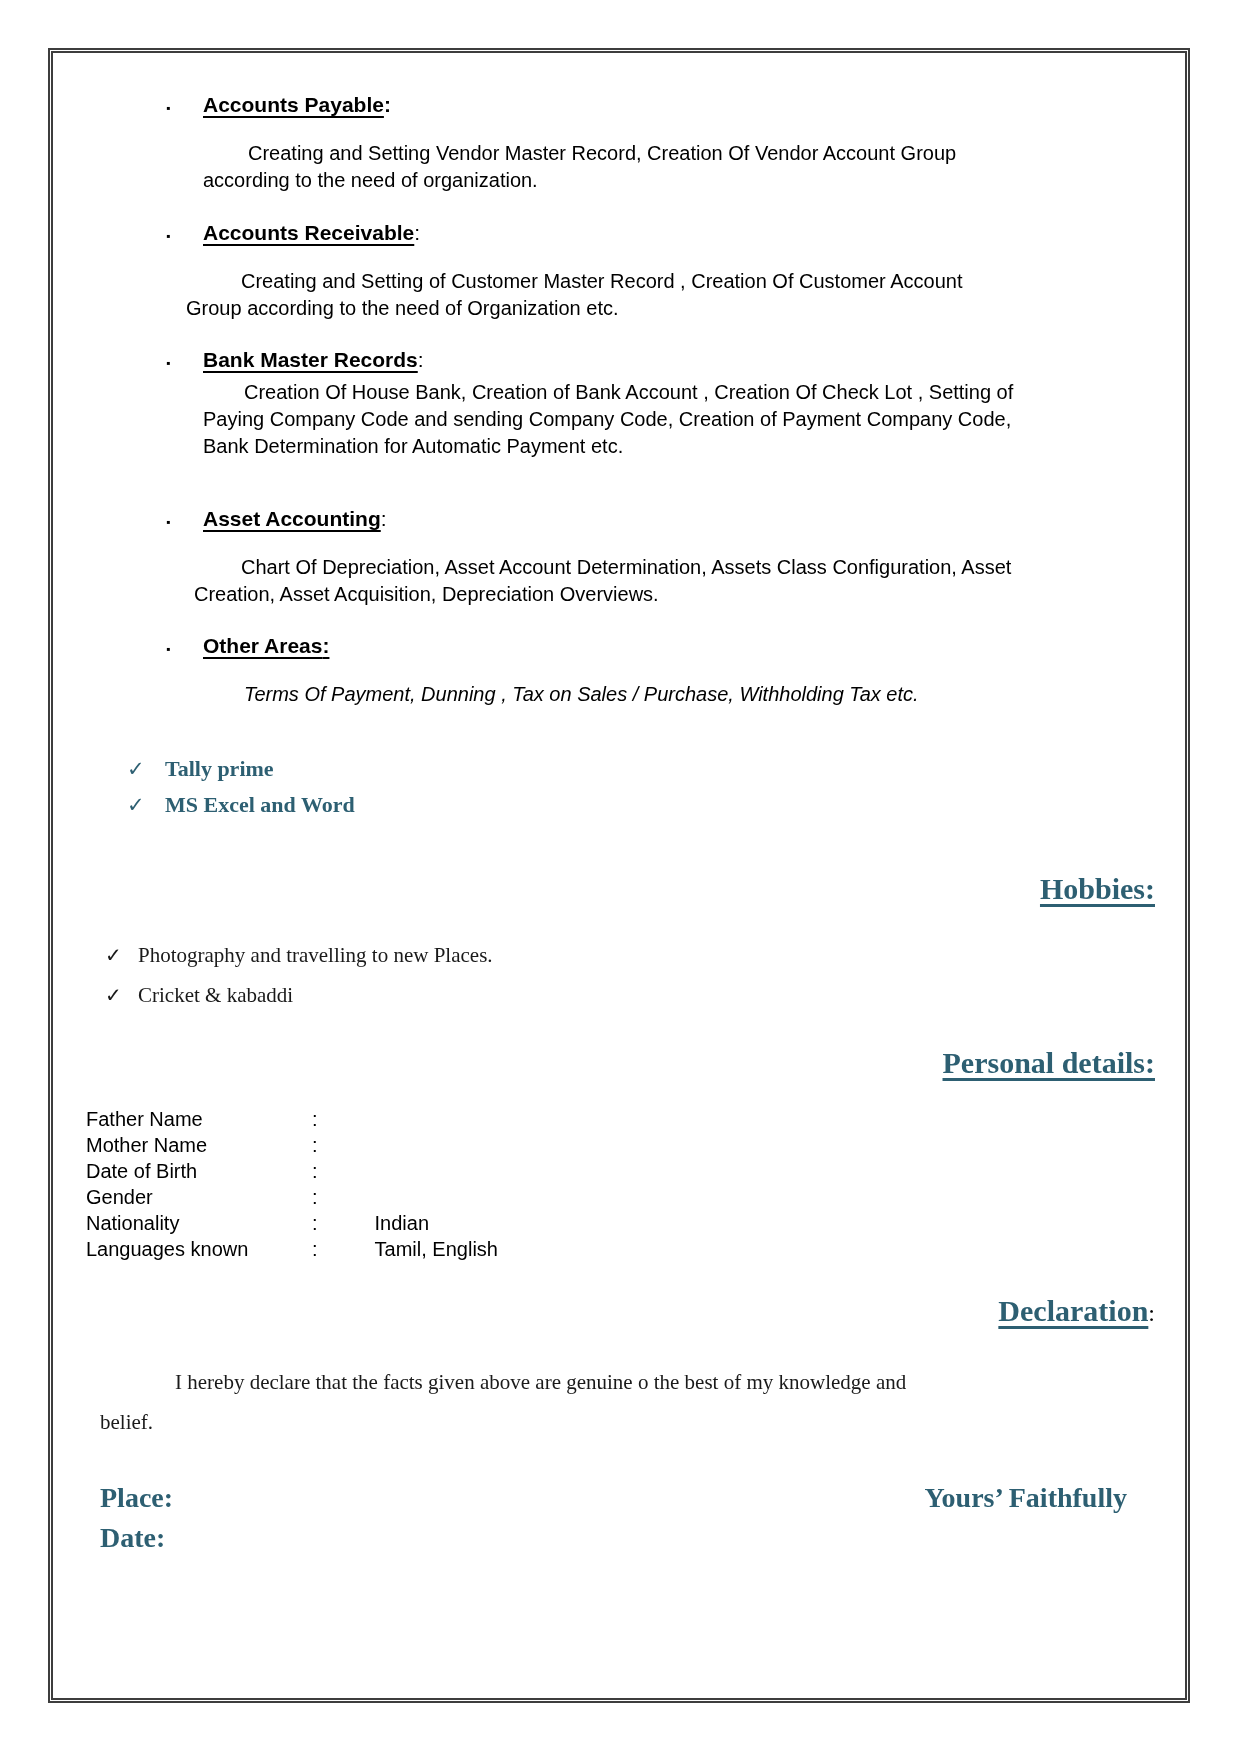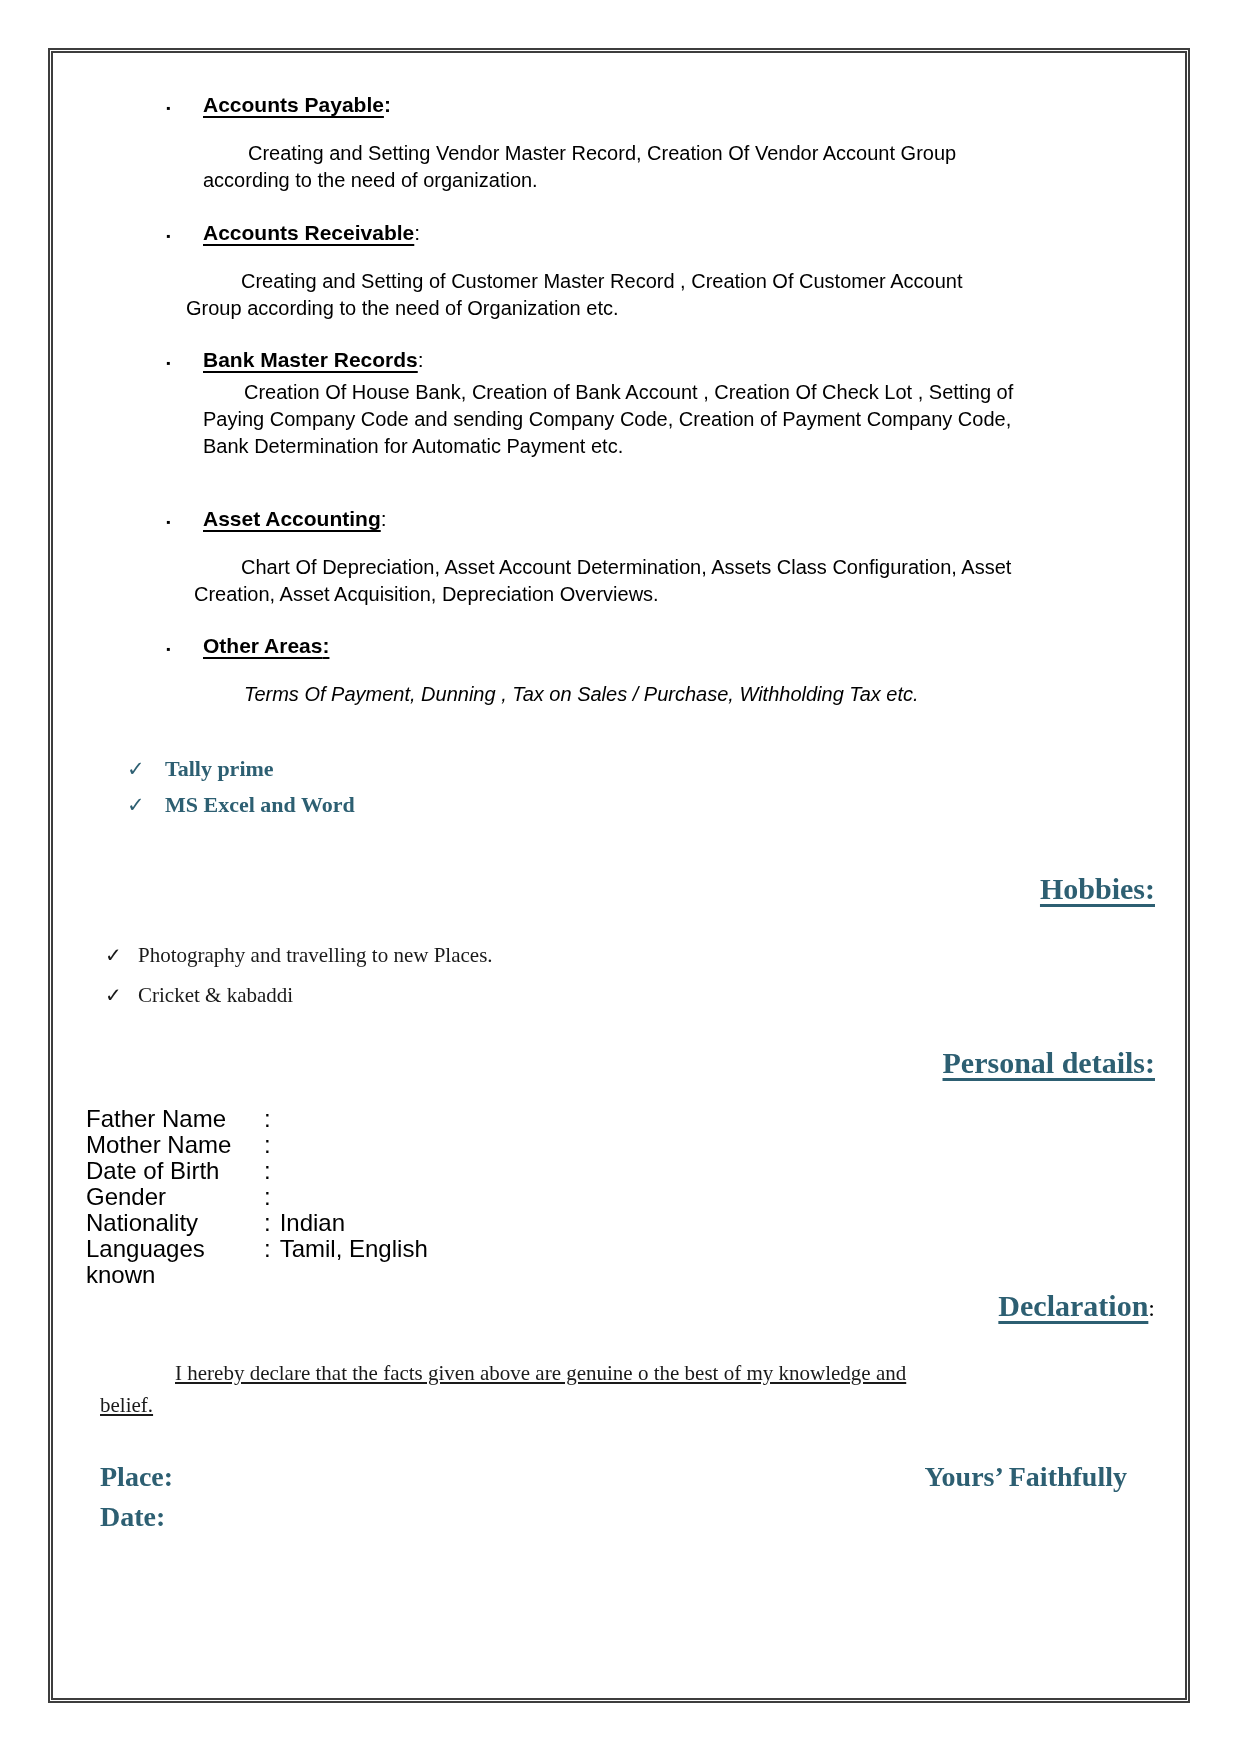--- a/index.html
+++ b/index.html
@@ -43,43 +43,42 @@
   .tool-item .check { width:38px; margin-left:41px; font-weight:normal; font-size:21px; }
 
   
   .sec-head {
     font-family:"Liberation Serif", serif; font-weight:bold;
     font-size:30px; line-height:36px;text-align:right;
   }
   .sec-head .u { text-decoration:underline; text-decoration-thickness:3px; text-underline-offset:5px; }
   .hobbies-head { margin-top:48px; }
   .personal-head { margin-top:30px; }
-  .decl-head { margin-left:14px; }
+  .decl-head { margin-top:31px; margin-left:14px; }
   .decl-colon { color:#000; font-size:24px; font-weight:normal; }
 
   
   .hobbies { list-style:none; margin-top:28px; }
   .hobby-item {
     display:flex; align-items:baseline; line-height:40px;
     font-family:"Liberation Serif", serif; font-size:21px; color:#1a1a1a;
   }
   .hobby-item .check { width:33px; margin-left:19px; font-size:20px; }
 
   
   .details { margin-top:25px; }
-  .detail-row { display:flex; font-size:24px; line-height:26px; }
+  .detail-row { display:flex; font-size:20px; line-height:26px;gap:48px; }
   .detail-label { width:178px; }
   .detail-colon { margin-right:9px; }
 
   
   .decl-body {
-    font-family:"Liberation Serif", serif; font-size:21px; line-height:32px;
+    font-family:"Liberation Serif", serif; font-size:21px; line-height:40px;
     margin-top:31px; margin-left:14px; margin-right:50px; text-indent:75px;
     color:#1a1a1a;
-    text-decoration:underline;
   }
 
   
   .sign-row {
     display:flex; justify-content:space-between; align-items:baseline;
     margin-top:42px; line-height:28px;
   }
   .sig {
     font-family:Liberation Serif, serif; font-weight:bold; font-size:28px;
   }

